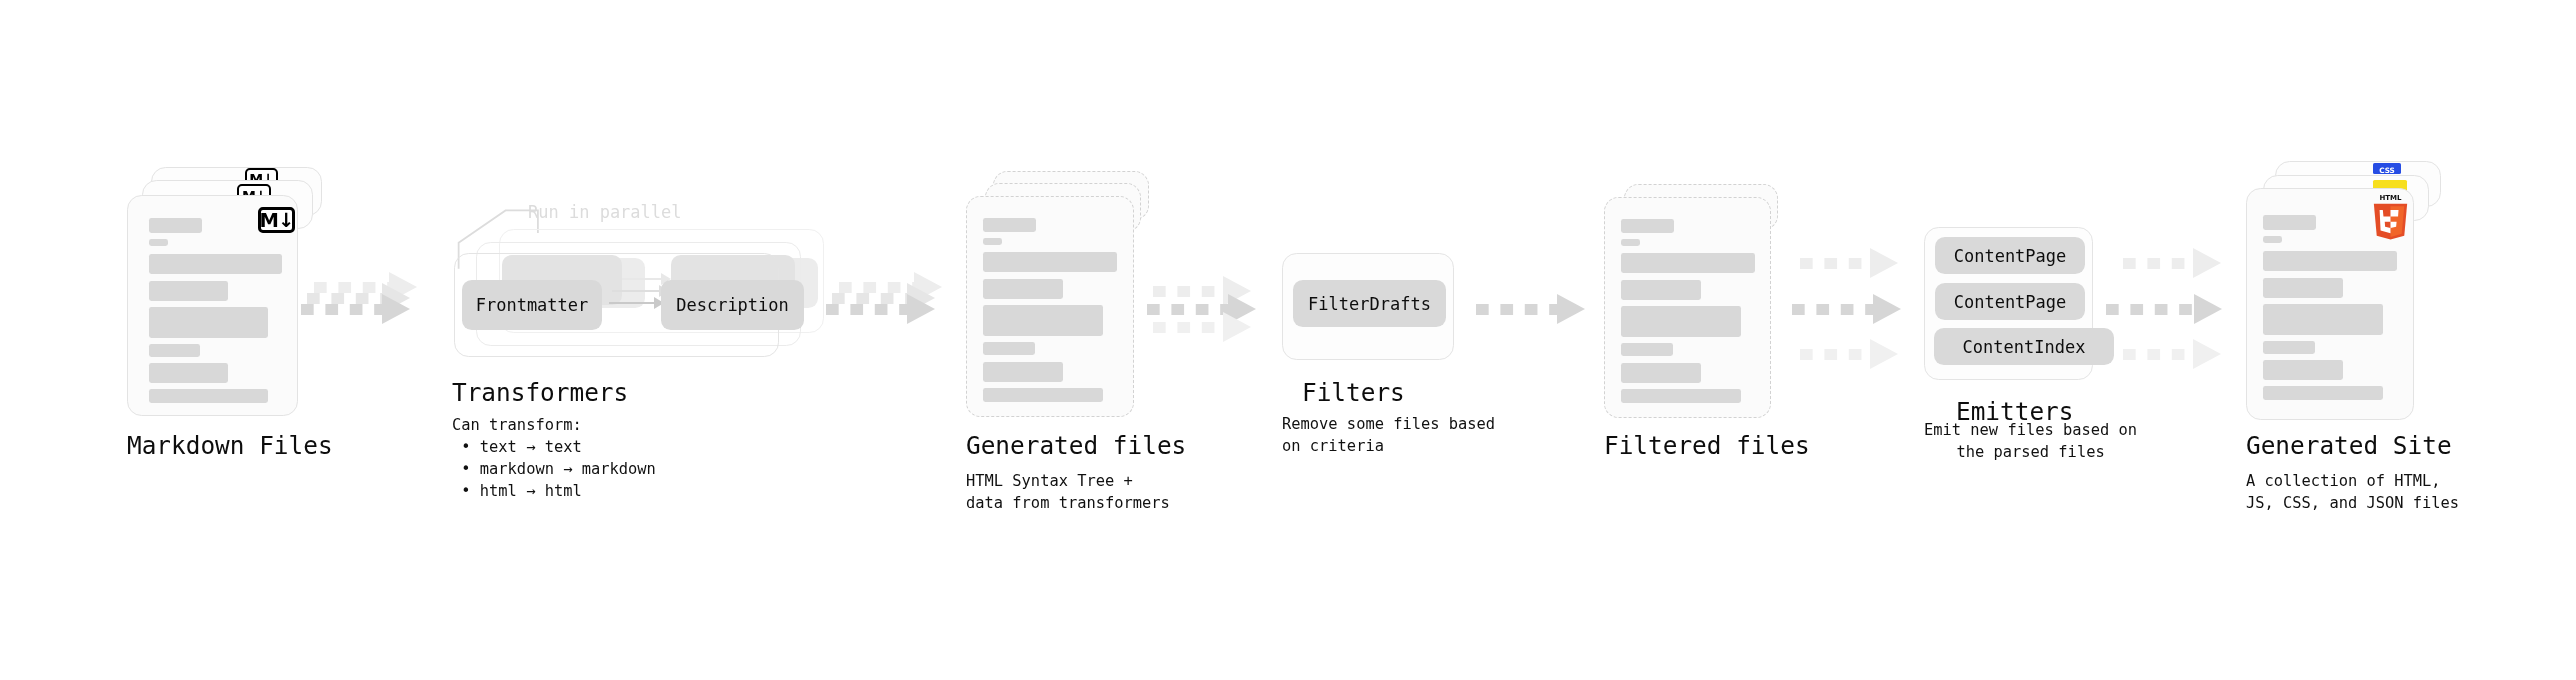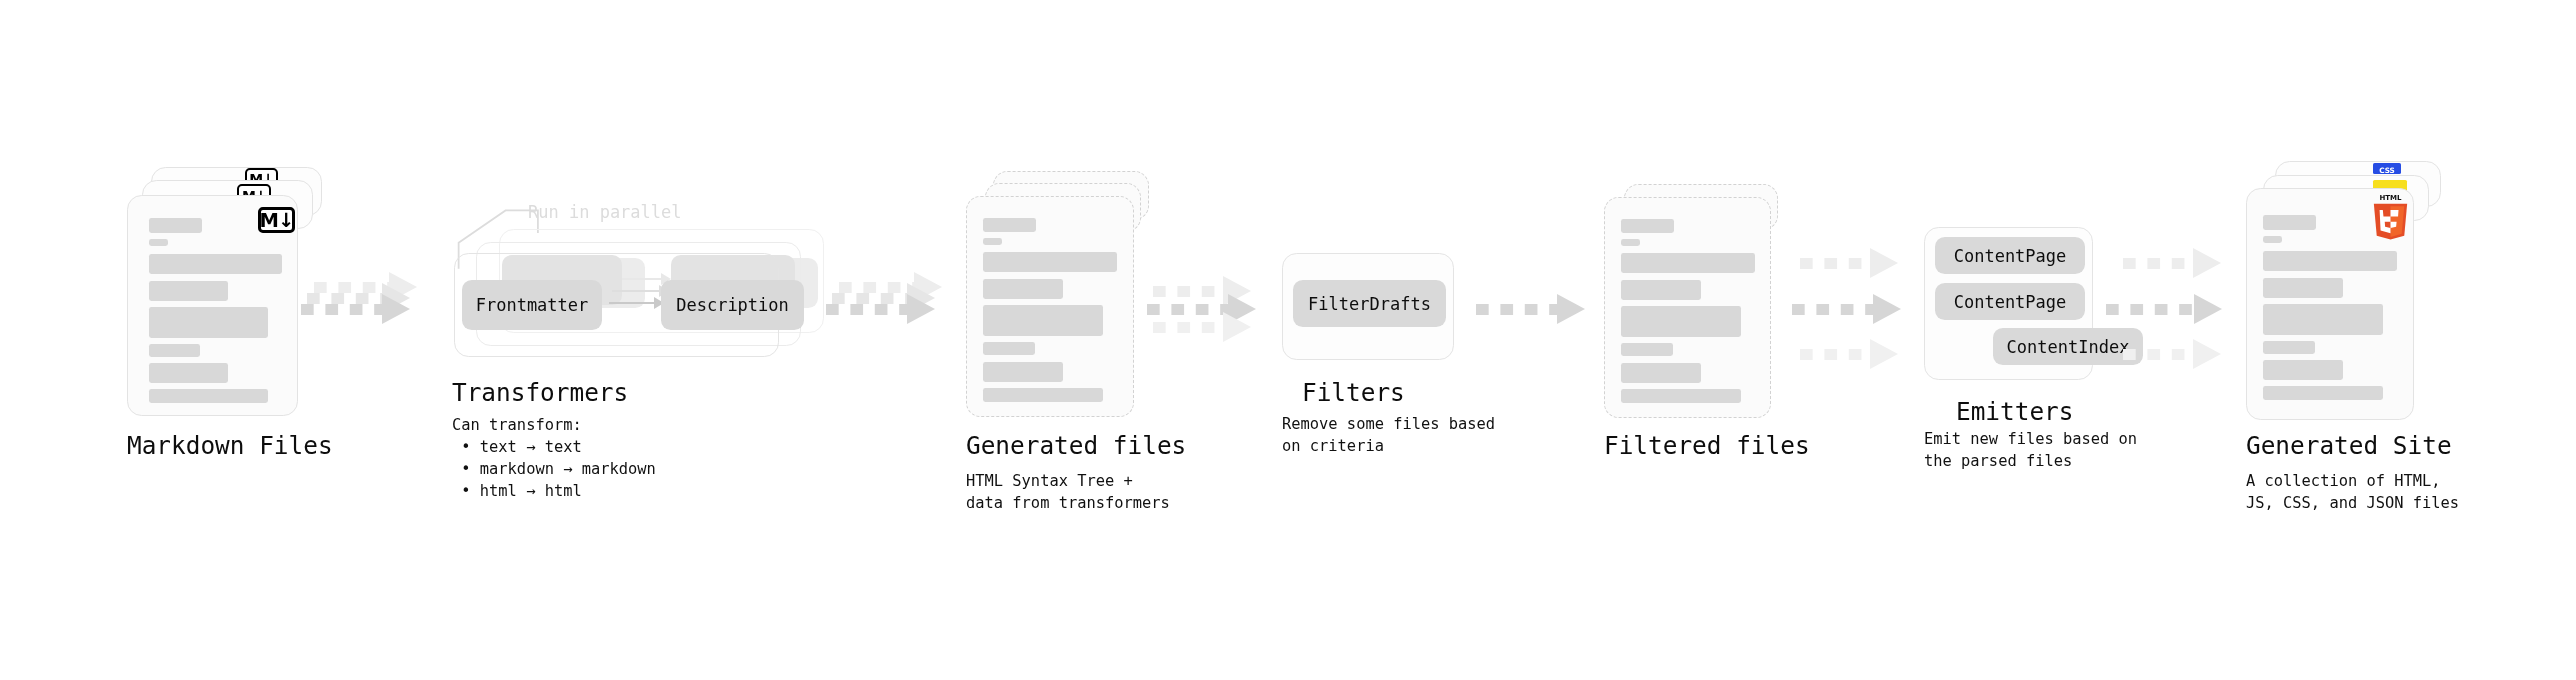--- a/index.html
+++ b/index.html
@@ -302,24 +302,24 @@
     <div class="darrow" style="left:1800px;top:349px;width:98px;color:#f0f0f0;">
       <div class="line" style="width:73px;"></div>
         <div class="head" style="left:70px;"></div>
     </div>
   </div>
 
   <div>
     <div class="groupbox solid" style="left:1924px;top:227px;width:169px;height:153px;"></div>
     <div class="chip" style="left:1935px;top:237px;width:150px;height:37px;">ContentPage</div>
     <div class="chip" style="left:1935px;top:283px;width:150px;height:37px;">ContentPage</div>
-    <div class="chip" style="left:1993px;top:328px;width:150px;height:37px;">ContentIndex</div>
+    <div class="chip" style="left:1934px;top:328px;width:180px;height:37px;">ContentIndex</div>
 
     <div class="cap-title" style="left:1924px;top:397px;margin-left:32px;">Emitters</div>
-    <div class="cap-sub" style="left:1924px;top:428px;">Emit new files based on
+    <div class="cap-sub" style="left:1924px;top:419px;text-align:center;">Emit new files based on
 the parsed files</div>
   </div>
 
   <div>
     <div class="darrow" style="left:2123px;top:258px;width:98px;color:#ededed;">
       <div class="line" style="width:73px;"></div>
         <div class="head" style="left:70px;"></div>
     </div>
     <div class="darrow" style="left:2106px;top:304px;width:118px;color:#d6d6d6;">
       <div class="line" style="width:91px;"></div>

